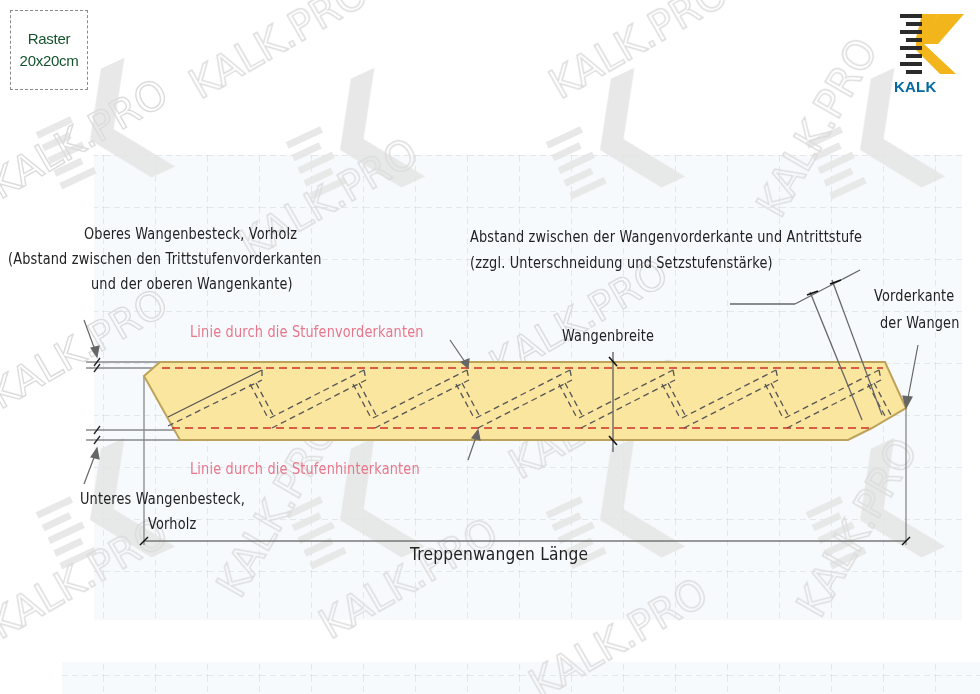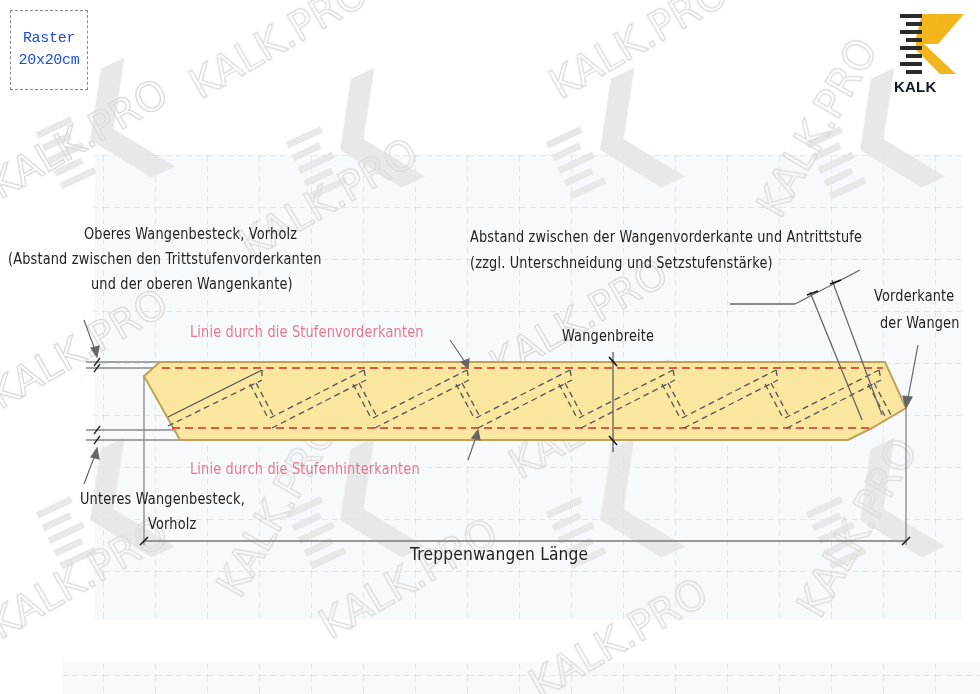--- a/index.html
+++ b/index.html
@@ -1,22 +1,22 @@
 <!DOCTYPE html>
 <html><head>
 <meta charset="utf-8">
 <style>
   html,body{margin:0;padding:0;background:#ffffff;}
   body{width:980px;height:694px;position:relative;overflow:hidden;font-family:"DejaVu Sans Mono","Liberation Mono",monospace;}
   .abs{position:absolute;}
   .raster-box{left:10px;top:10px;width:78px;height:80px;border:1.5px dashed #8a8a8a;box-sizing:border-box;display:flex;flex-direction:column;align-items:center;justify-content:center;}
-  .raster-box span{color:#1d4ed8;font-size:15px;line-height:22px;letter-spacing:-0.3px;font-family:Liberation Mono, monospace;text-align:center;}
+  .raster-box span{color:#14532d;font-size:15px;line-height:22px;letter-spacing:-0.3px;font-family:Liberation Sans, sans-serif;text-align:center;}
   .logo{left:894px;top:8px;width:80px;height:88px;}
   .logo-text{position:absolute;left:0;top:70px;width:80px;text-align:center;font-family:"Liberation Sans",sans-serif;font-weight:bold;font-size:15px;letter-spacing:0.2px;}
-  .logo-text .k{color:#0f172a;}
+  .logo-text .k{color:#0369a1;}
   .logo-text .p{color:#e8b418;margin-left:48px;}
   .lbl{font-family:"DejaVu Sans","Liberation Sans",sans-serif;font-size:15px;color:#222;white-space:nowrap;transform:scaleX(0.86);transform-origin:left top;letter-spacing:0.2px;}
   .lbl.red{color:#e8768a;}
   svg{position:absolute;left:0;top:0;}
 </style>
 </head>
 <body>
 
 <svg width="980" height="694" viewBox="0 0 980 694">
   <defs>

